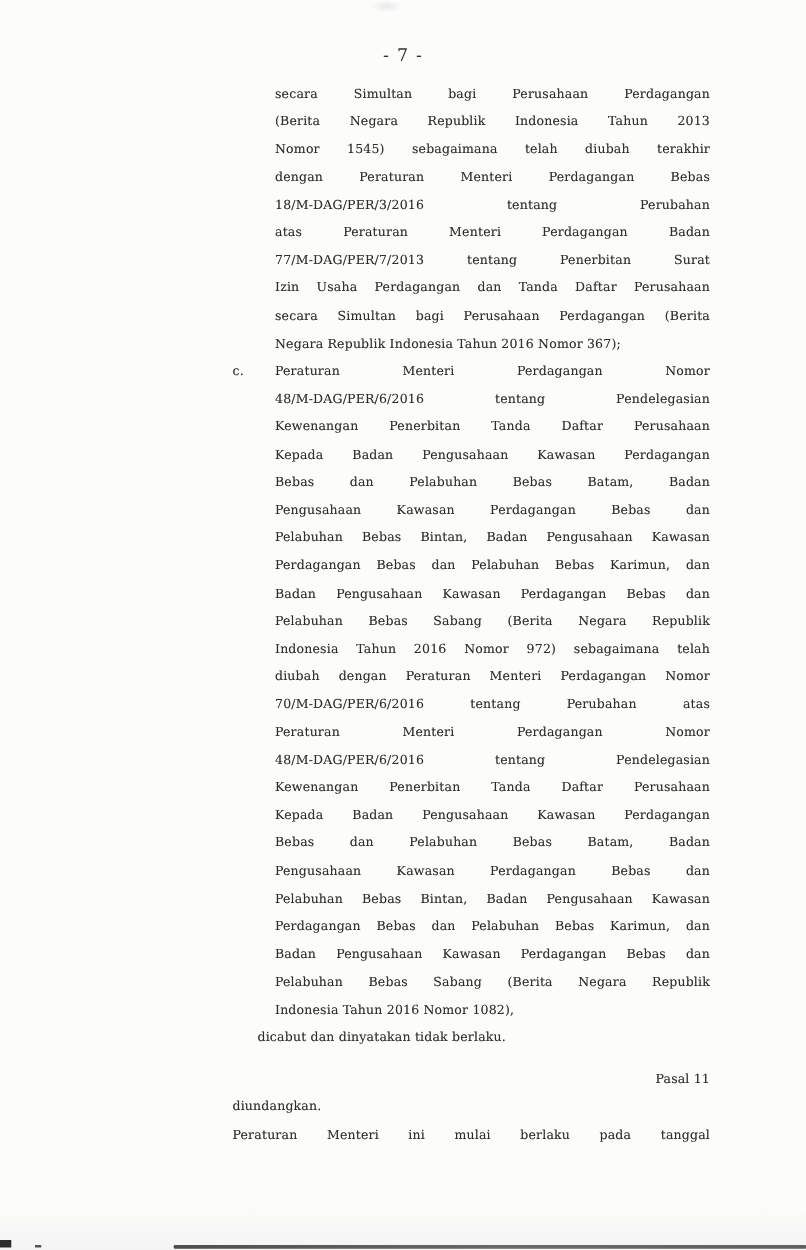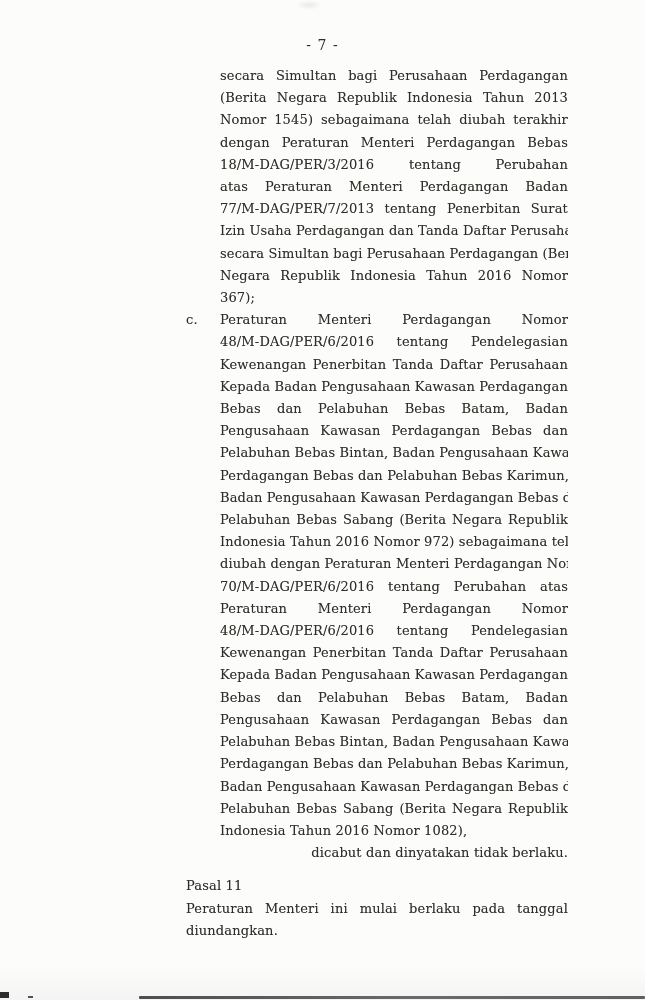--- a/index.html
+++ b/index.html
@@ -21,21 +21,21 @@
   }
   .page-number{
     position:absolute;top:37px;left:0;right:0;
     text-align:center;
     font-size:14px;
     letter-spacing:1px;
     color:var(--ink);
   }
   .content{
     position:absolute;top:65px;left:186px;width:382px;
-    font-size:13px;
+    font-size:10px;
     letter-spacing:0.15px;
     text-shadow:0 0 0.5px rgba(47,45,41,0.35);
   }
   .item-row{display:flex;}
   .marker{
     width:34px;flex:0 0 34px;
     line-height:22.2px;
   }
   .lines{flex:1 1 auto;width:348px;}
   .line{
@@ -45,26 +45,27 @@
     overflow:hidden;
     white-space:nowrap;
   }
   .line.last{
     text-align-last:left;
     white-space:normal;
   }
   .line.wide{width:382px;}
   .closing{
     line-height:22.2px;
-    text-align:right;
+    text-align:left;
+    margin-left:20px;
   }
   .pasal-heading{
     margin-top:11px;
     line-height:22.2px;
-    text-align:left;
+    text-align:right;
   }
   
   .bottom-shade{
     position:absolute;left:0;bottom:0;width:645px;height:34px;
     background:linear-gradient(to bottom,rgba(110,112,120,0) 0%,rgba(110,112,120,0.06) 100%);
     pointer-events:none;
   }
   .scan-strip{
     position:absolute;left:139px;top:996px;width:506px;height:3px;
     background:linear-gradient(to right,#4e4e4c,#6a6a68 55%,#606060);
@@ -132,22 +133,22 @@
             <div class="line">Perdagangan Bebas dan Pelabuhan Bebas Karimun, dan</div>
             <div class="line">Badan Pengusahaan Kawasan Perdagangan Bebas dan</div>
             <div class="line">Pelabuhan Bebas Sabang (Berita Negara Republik</div>
             <div class="line last">Indonesia Tahun 2016 Nomor 1082),</div>
           </div>
         </div>
       </div>
     <div class="closing">dicabut dan dinyatakan tidak berlaku.</div>
     <div class="pasal-heading">Pasal 11</div>
     <div>
+        <div class="line wide last">diundangkan.</div>
         <div class="line wide">Peraturan Menteri ini mulai berlaku pada tanggal</div>
-        <div class="line wide last">diundangkan.</div>
       </div>
   </div>
 
   <div class="smudge-top"></div>
   <div class="bottom-shade"></div>
   <div class="scan-strip"></div>
   <div class="corner-mark"></div>
   <div class="corner-dot"></div>
 </div>
 

